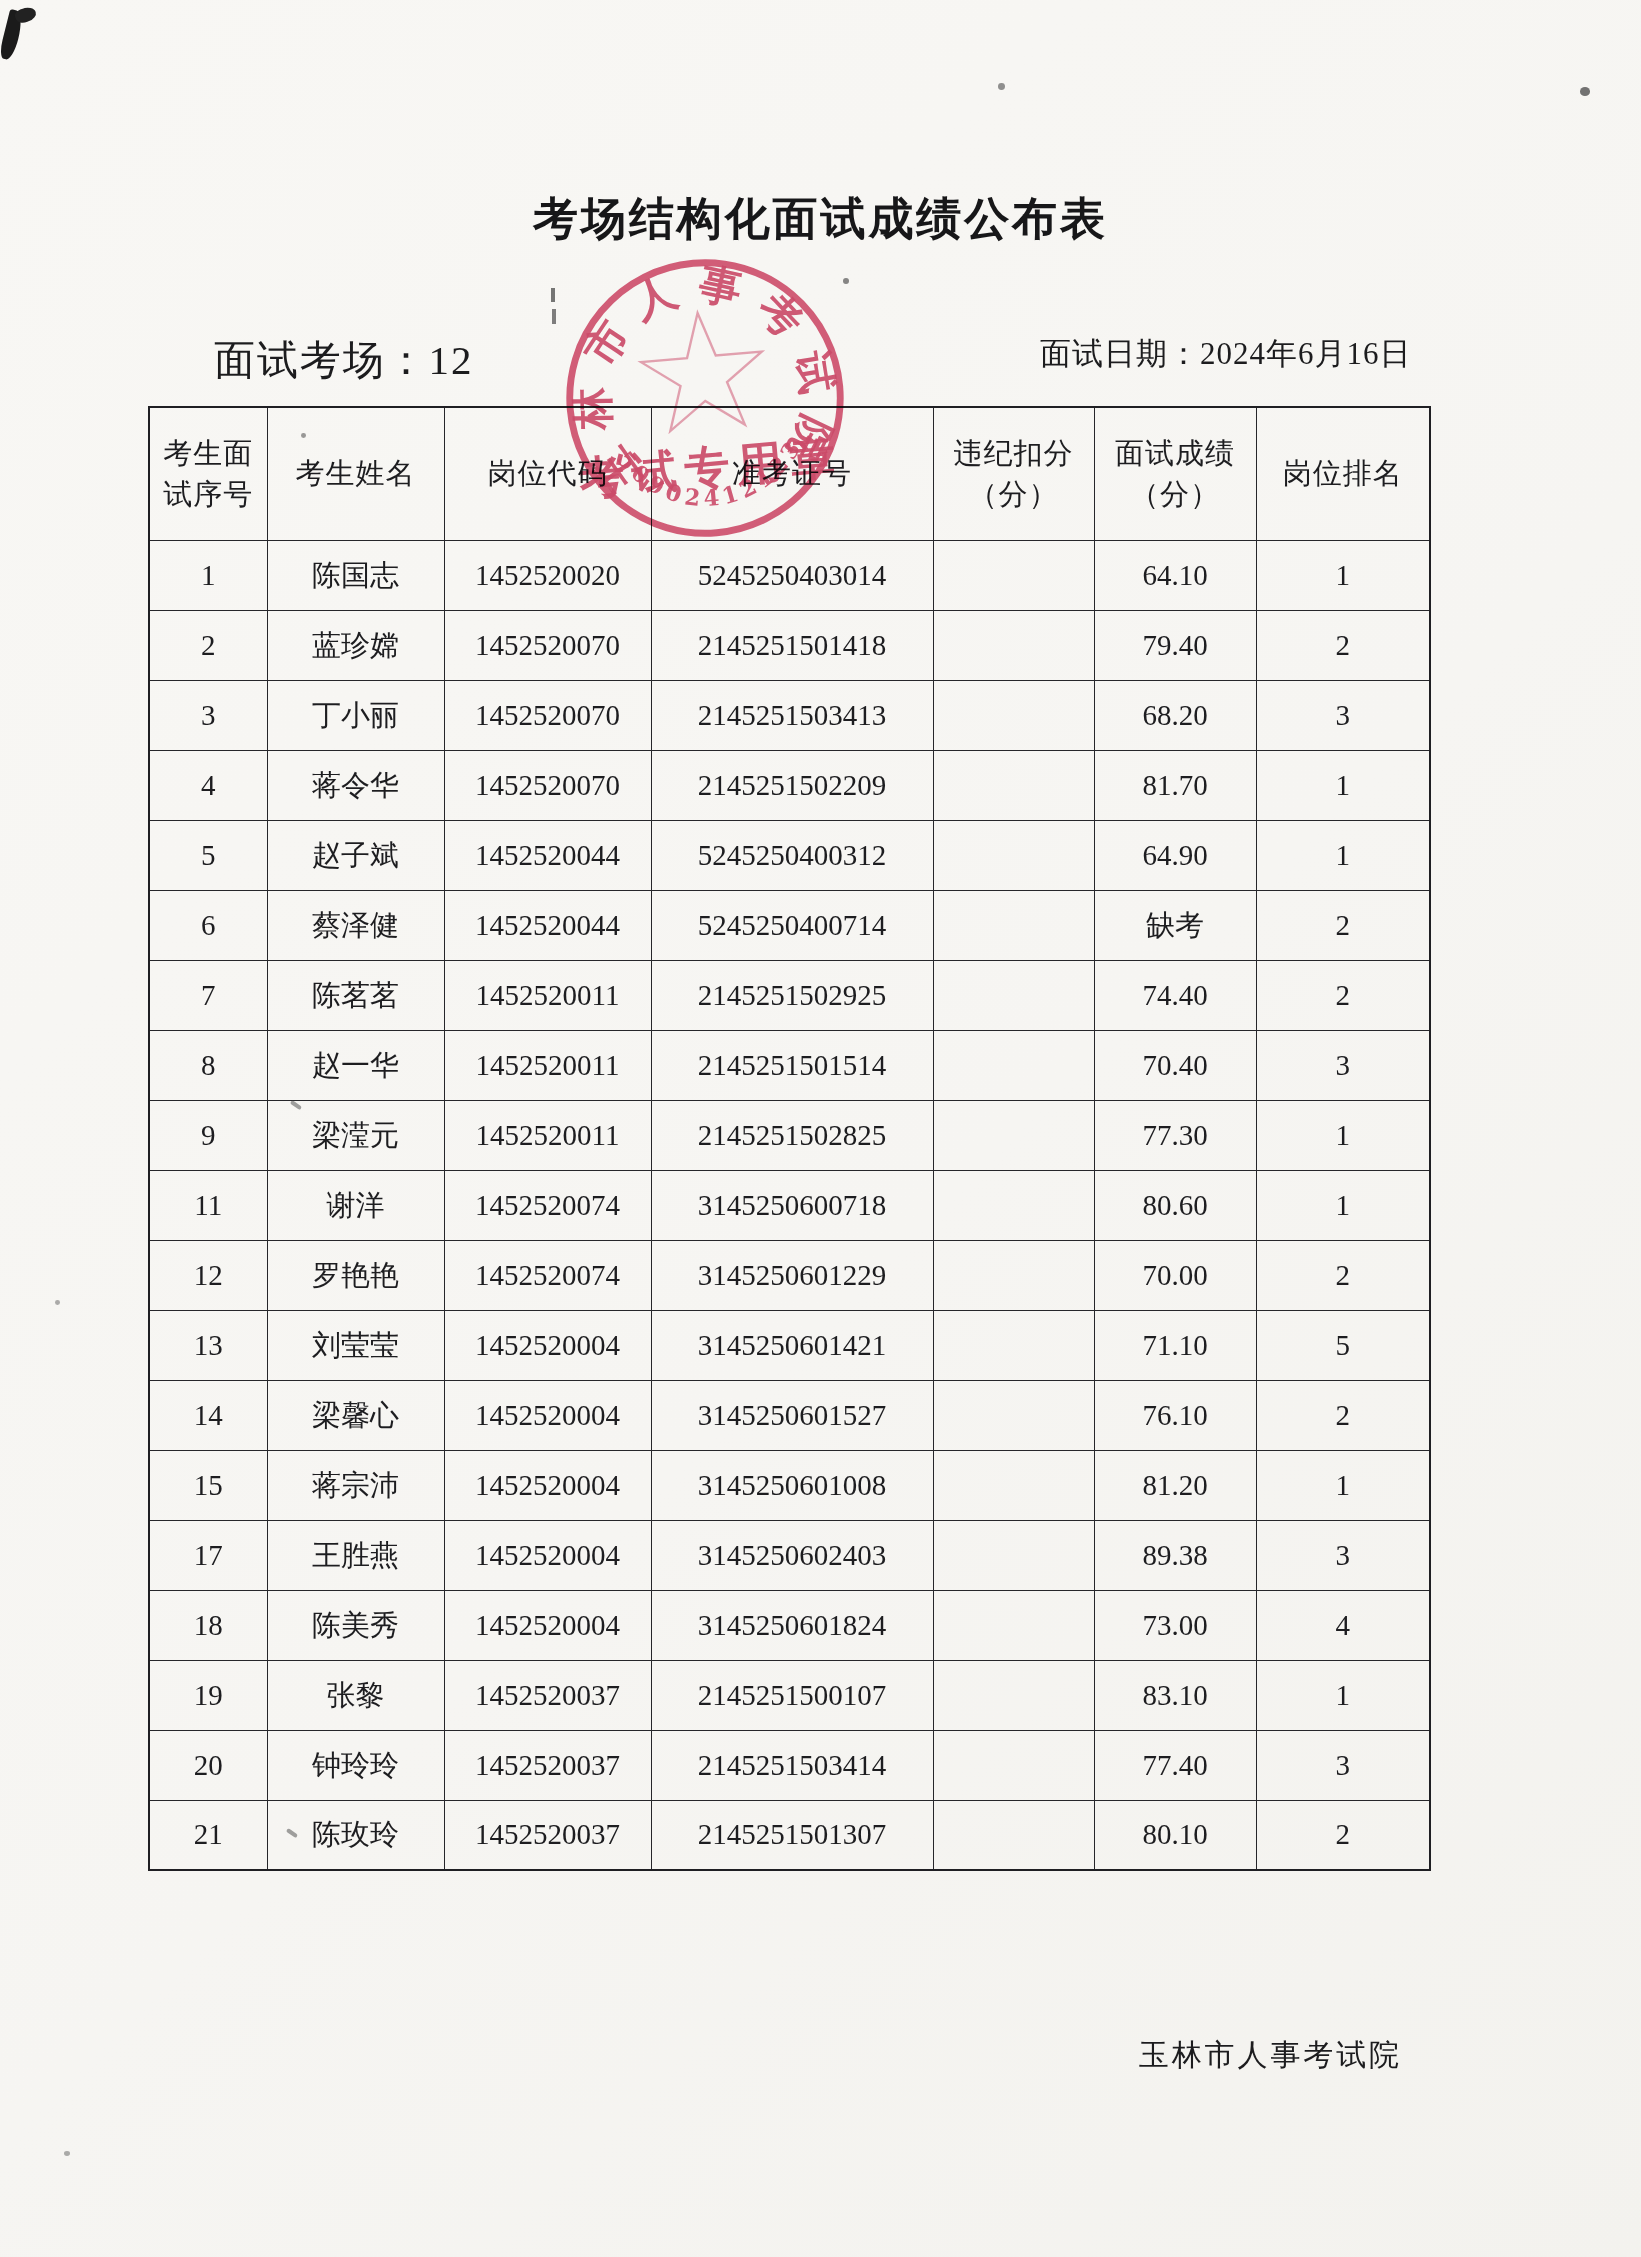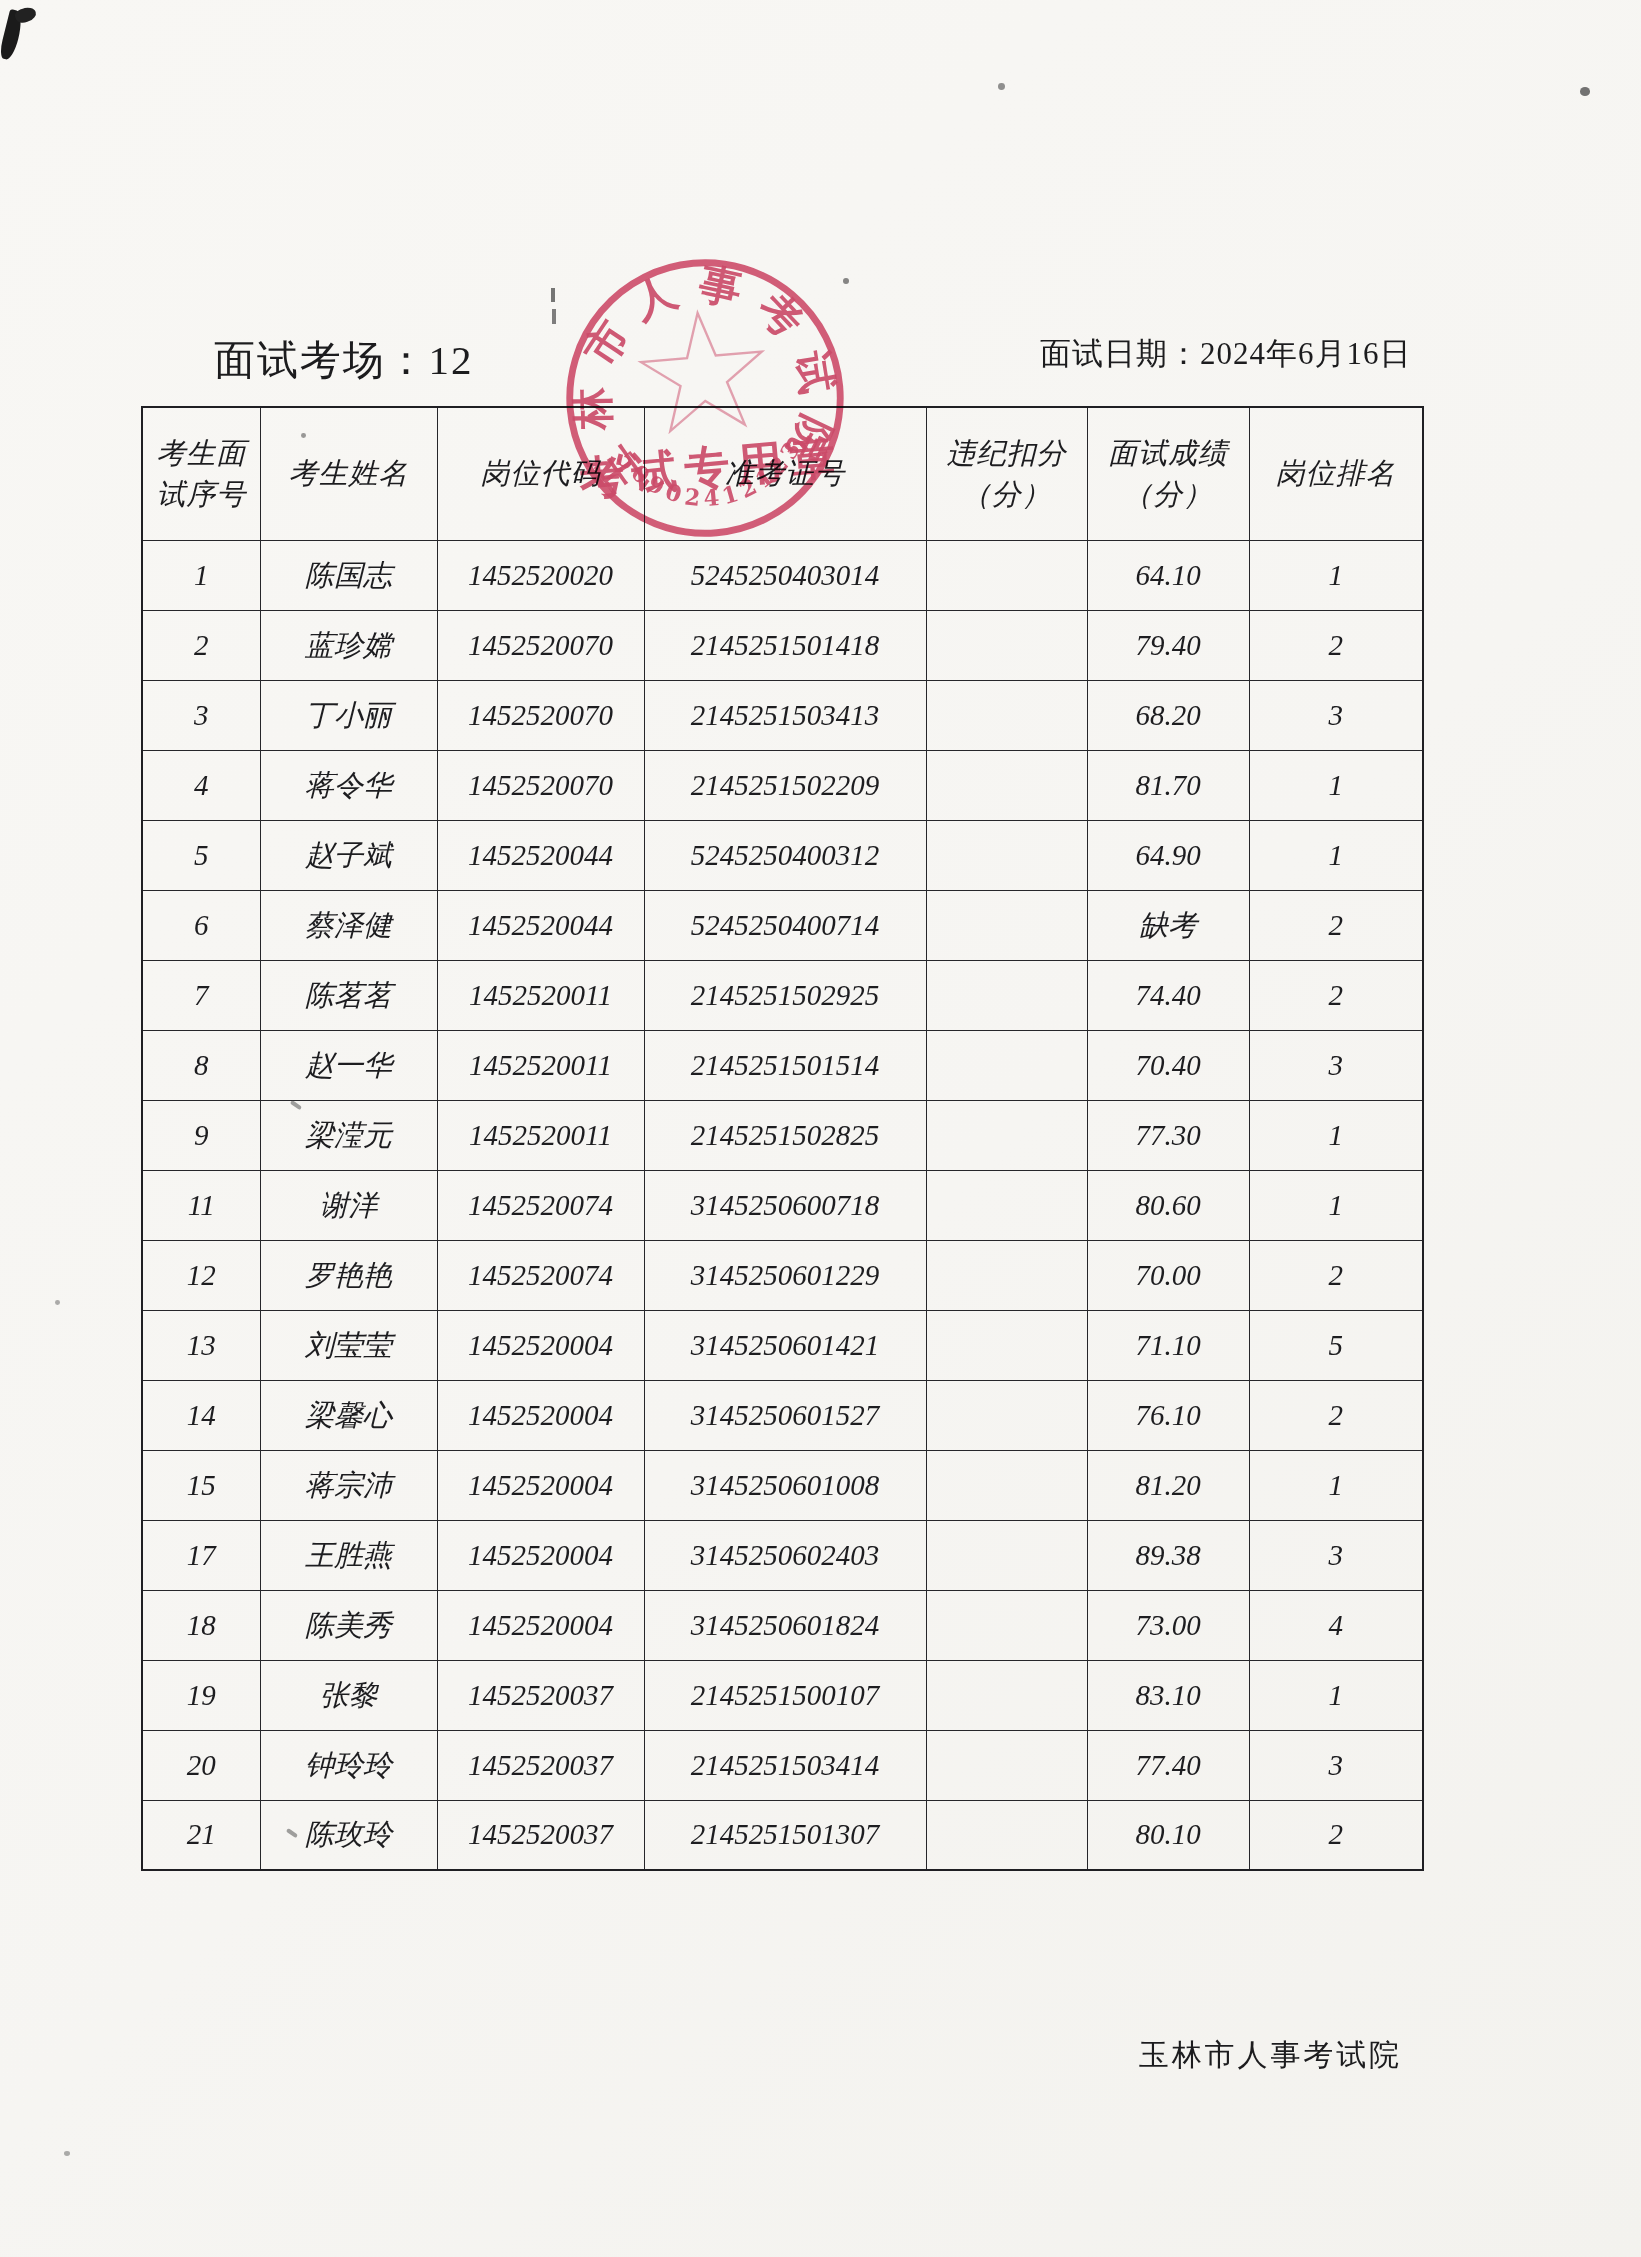--- a/index.html
+++ b/index.html
@@ -25,26 +25,25 @@
   .meta-room{
     position:absolute;top:333px;left:214px;
     font-size:41px;letter-spacing:1.9px;
   }
   .meta-date{
     position:absolute;top:333px;left:1012px;
     font-size:31px;letter-spacing:1px;margin-left:28px;
   }
   
   table.results{
-    position:absolute;left:141px;top:406px;
+    position:absolute;left:148px;top:406px;
     width:1280px;
     border-collapse:collapse;
     table-layout:fixed;
     background:transparent;
-    font-style:italic;
   }
   table.results th, table.results td{
     border:1.9px solid #26262a;
     text-align:center;vertical-align:middle;
     padding:0;
     font-size:29px;
     color:#1d1d20;
     white-space:pre-line;
     line-height:1.4;
   }
@@ -81,20 +80,21 @@
   .dash-mark2{
     position:absolute;left:552px;top:309px;width:3.9px;height:15.4px;background:#4a4a4a;opacity:.7;
   }
   .tick-mark{position:absolute;width:11.6px;height:3.9px;background:#555;opacity:.55;border-radius:1.9px;transform:rotate(35deg);}
 </style>
 </head>
 <body>
 
 <div class="page">
 
+  <div class="doc-title">考场结构化面试成绩公布表</div>
 
   <div class="meta-room"><span>面试考场：</span><span>12</span></div>
 
   <div class="meta-date"><span>面试日期：</span><span>2024年6月16日</span></div>
 
   <table class="results">
     <colgroup>
       <col style="width:118px">
         <col style="width:177px">
         <col style="width:207px">

